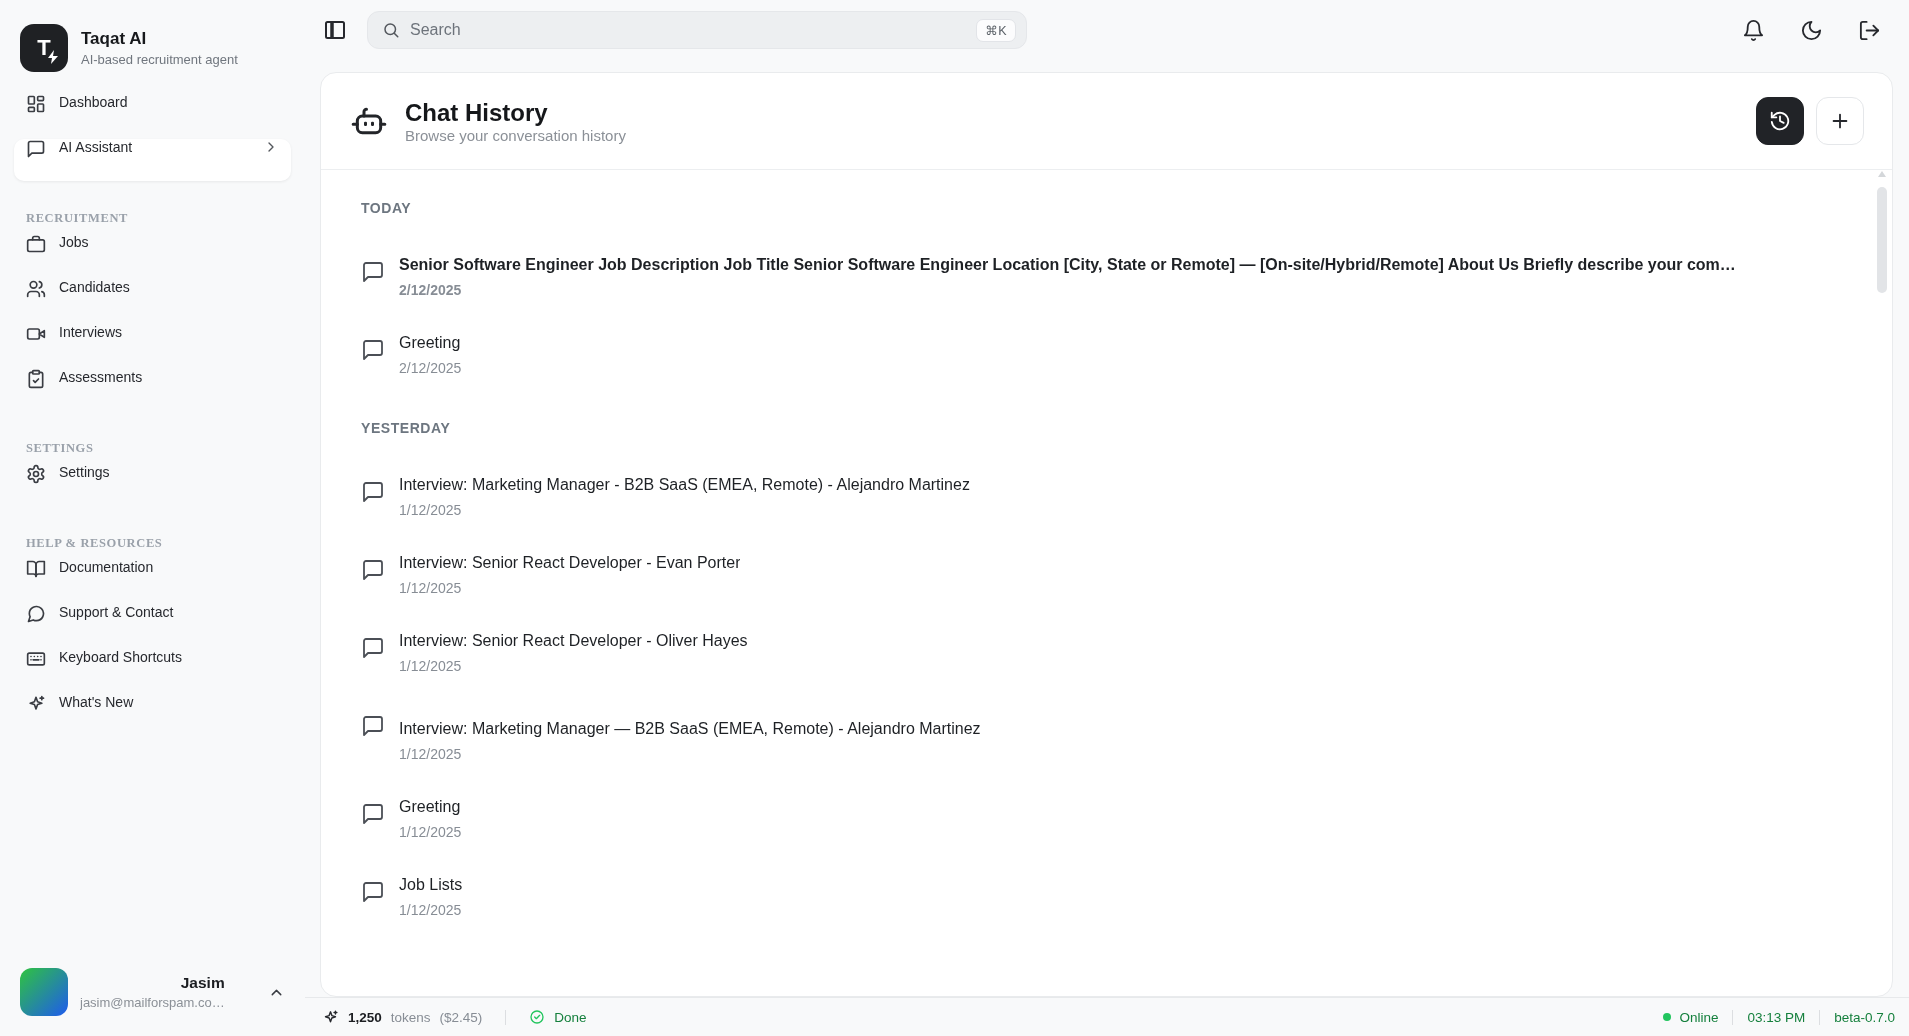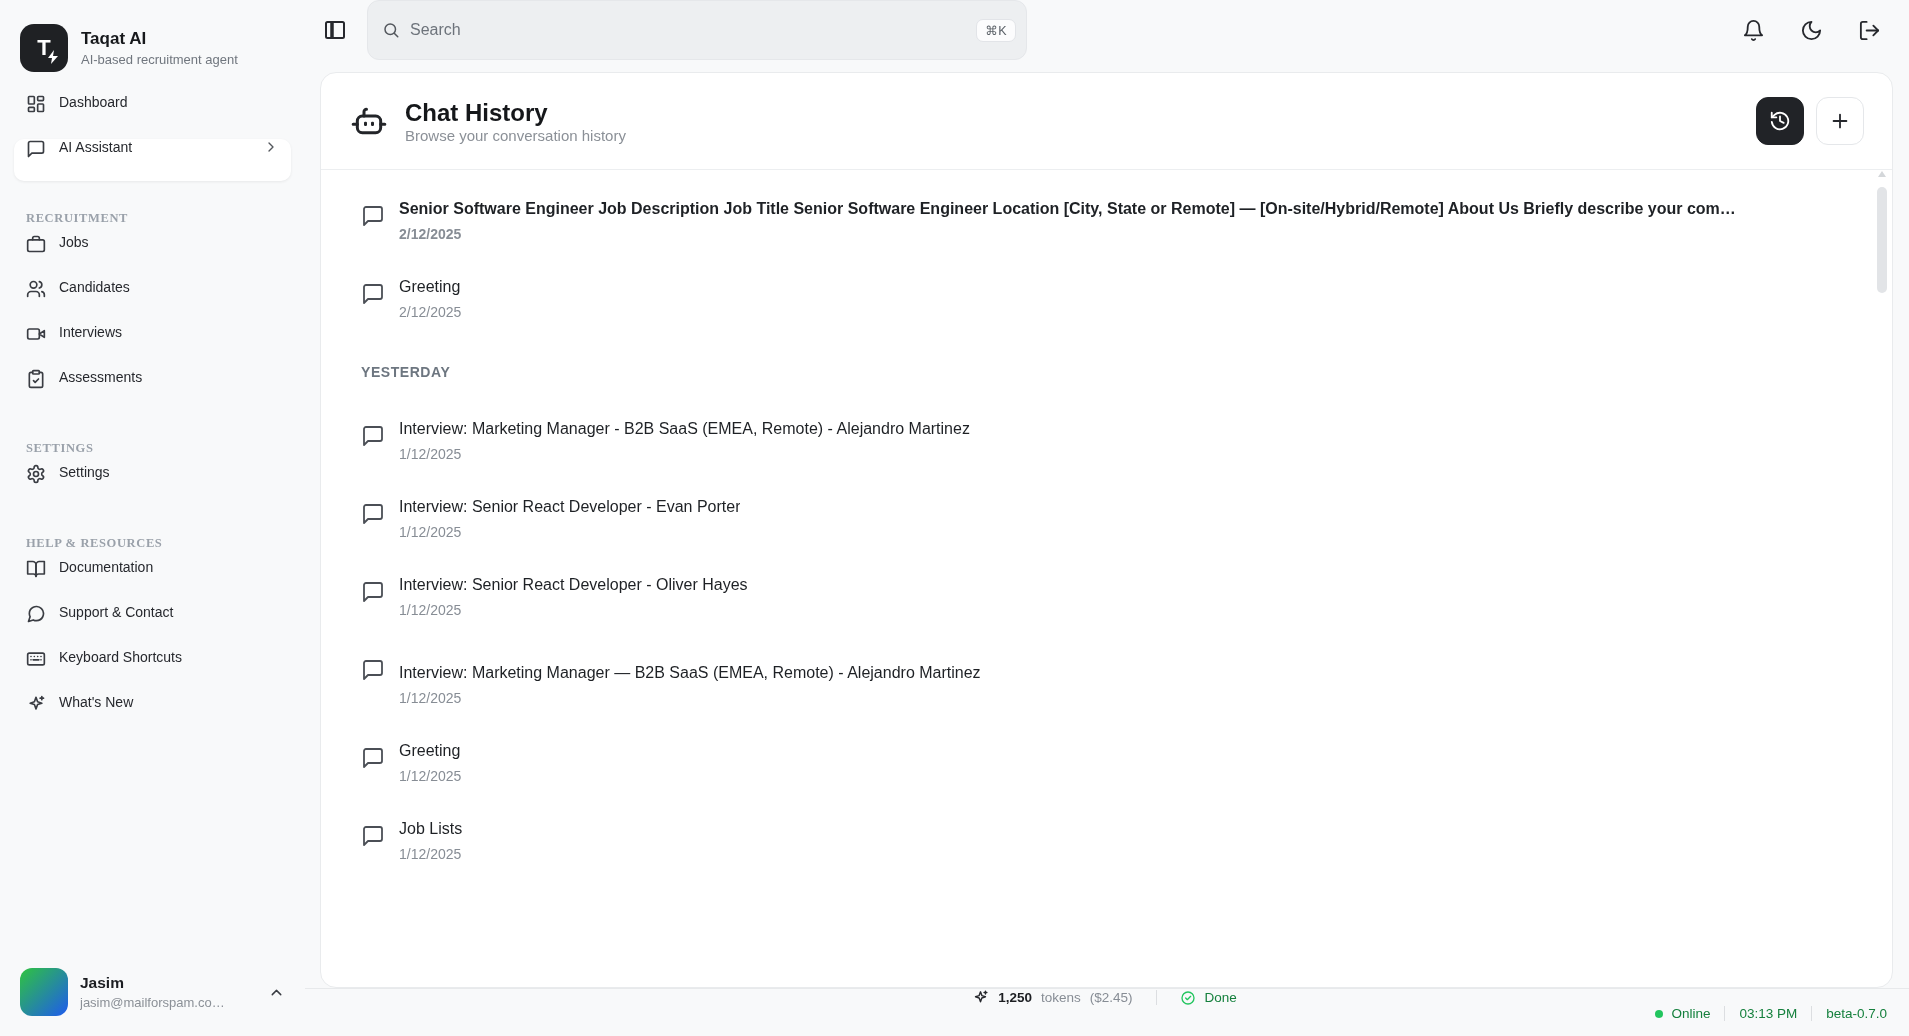--- a/index.html
+++ b/index.html
@@ -12,31 +12,31 @@
   .brand { display:flex; align-items:center; gap:13px; padding:4px 6px 22px; }
   .brand-logo { width:48px; height:48px; border-radius:14px; background:#1f2124; color:#fff; position:relative; flex-shrink:0; display:flex; align-items:center; justify-content:center; font-weight:bold; font-size:22px; }
   .brand-logo .bolt { position:absolute; right:9px; bottom:8px; }
   .brand-name { font-size:17px; font-weight:bold; color:#17191c; }
   .brand-tag { font-size:13px; color:#70767e; margin-top:3px; }
   .side-item { display:flex; align-items:flex-start; gap:13px; height:42px; padding:0 12px; border-radius:10px; font-size:14px; color:#26282d; cursor:pointer; margin-bottom:3px; }
   .side-item .ic { display:flex; color:#3a3d43; }
   .side-item.active { background:#fff; box-shadow:0 1px 3px rgba(0,0,0,.07); }
   .side-item .chev { margin-left:auto; display:flex; color:#53575d; }
   .side-section { margin:27px 0 8px; padding:0 12px; font-size:12.5px; font-weight:bold; color:#9aa1aa; letter-spacing:.05em;font-family:Liberation Serif, serif; }
-  .side-user { margin-top:auto; display:flex; align-items:center; gap:12px; padding:8px 6px; cursor:pointer; }
+  .side-user { margin-top:auto; display:flex; align-items:center; gap:12px; padding:8px 6px; cursor:pointer;text-align:right; }
   .avatar { width:48px; height:48px; border-radius:12px; background:linear-gradient(135deg,#2fc33f 0%,#1e5bee 100%); flex-shrink:0; }
   .user-name { font-size:15.5px; font-weight:bold; color:#1c1e22; }
   .user-email { font-size:13px; color:#8b9097; margin-top:3px; max-width:150px; white-space:nowrap; overflow:hidden; }
   .side-user .chev-up { margin-left:auto; color:#3a3d43; display:flex; }
 
   
   .main { flex:1; display:flex; flex-direction:column; min-width:0; }
   .topbar { height:60px; display:flex; align-items:center; gap:16px; padding:0 24px 0 14px; }
   .icon-btn { background:none; border:none; display:flex; align-items:center; justify-content:center; color:#26282d; cursor:pointer; padding:4px; }
-  .searchbar { width:660px; height:60px; background:#edeff1; border:1px solid #e5e7ea; border-radius:12px; display:flex; align-items:center; gap:10px; padding:0 10px 0 14px; }
+  .searchbar { width:660px; height:38px; background:#edeff1; border:1px solid #e5e7ea; border-radius:12px; display:flex; align-items:center; gap:10px; padding:0 10px 0 14px; }
   .searchbar input { flex:1; border:none; outline:none; background:transparent; font-size:16px; color:#3a3d43; font-family:"Liberation Sans",sans-serif; }
   .searchbar input::placeholder { color:#6d737b; }
   .kbd { background:#fcfcfd; border:1px solid #e2e4e8; border-radius:7px; font-size:12.5px; color:#5a6067; padding:3px 8px; letter-spacing:.04em; }
   .top-actions { margin-left:auto; display:flex; align-items:center; gap:27px; }
 
   
   .card { flex:1; margin:12px 16px 0 15px; background:#fff; border:1px solid #e9ebed; border-radius:16px; display:flex; flex-direction:column; overflow:hidden; position:relative; }
   .card-header { display:flex; align-items:center; gap:16px; padding:24px 28px; border-bottom:1px solid #eceef0; }
   .bot-ic { display:flex; color:#232529; }
   .card-title { font-size:24px; font-weight:bold; color:#15171a; }
@@ -51,21 +51,21 @@
   .group-label.later { margin-top:44px; }
   .chat-item { display:flex; gap:14px; margin-bottom:36px; cursor:pointer; }
   .chat-item .msg-ic { display:flex; color:#4b4f56; padding-top:4px; flex-shrink:0; }
   .chat-title { font-size:16px; color:#1e2125; white-space:nowrap; overflow:hidden; max-width:1480px; }
   .chat-date { font-size:14px; color:#878d95; margin-top:8px; }
 
   .scroll-thumb { position:absolute; right:5px; top:114px; width:10px; height:106px; background:#e2e4e7; border-radius:6px; }
   .scroll-arrow { position:absolute; right:6px; top:98px; width:0; height:0; border-left:4px solid transparent; border-right:4px solid transparent; border-bottom:6px solid #d4d7da; }
 
   
-  .statusbar { height:48px; border-top:1px solid #e7e9eb; display:flex; align-items:center; font-size:13.5px; color:#6a7077; padding:0 22px 0 17px; background:#f8f9fa;flex-direction:column; }
+  .statusbar { height:39px; border-top:1px solid #e7e9eb; display:flex; align-items:center; font-size:13.5px; color:#6a7077; padding:0 14px 0 17px; background:#f8f9fa; }
   .sb-left, .sb-right { display:flex; align-items:center; gap:9px; }
   .sb-right { margin-left:auto; gap:0; }
   .sb-divider { width:1px; height:15px; background:#dcdee1; margin:0 14px; }
   .sb-strong { font-weight:bold; color:#1c1e22; }
   .sb-dim { color:#878d95; }
   .dot { width:8px; height:8px; border-radius:50%; background:#22c55e; margin-right:8px; }
   .sb-item { color:#15803d; }
   svg { display:block; }
 </style>
 </head>
@@ -284,20 +284,21 @@
           <button class="btn-sq btn-light">
             <svg width="22" height="22" viewBox="0 0 24 24" fill="none" stroke="currentColor" stroke-width="2" stroke-linecap="round">
                 <path d="M5 12h14M12 5v14"></path>
               </svg>
           </button>
         </div>
       </div>
 
       <div class="card-body">
 
+        <div class="group-label">TODAY</div>
 
         <div class="chat-item">
           <span class="msg-ic">
               <svg width="24" height="24" viewBox="0 0 24 24" fill="none" stroke="currentColor" stroke-width="1.8" stroke-linecap="round" stroke-linejoin="round">
                 <path d="M21 15a2 2 0 0 1-2 2H7l-4 4V5a2 2 0 0 1 2-2h14a2 2 0 0 1 2 2z"></path>
               </svg>
             </span>
           <div style="min-width:0;font-weight:bold;">
             <div class="chat-title">Senior Software Engineer Job Description Job Title Senior Software Engineer Location [City, State or Remote] — [On-site/Hybrid/Remote] About Us Briefly describe your com…</div>
             <div class="chat-date">2/12/2025</div>

